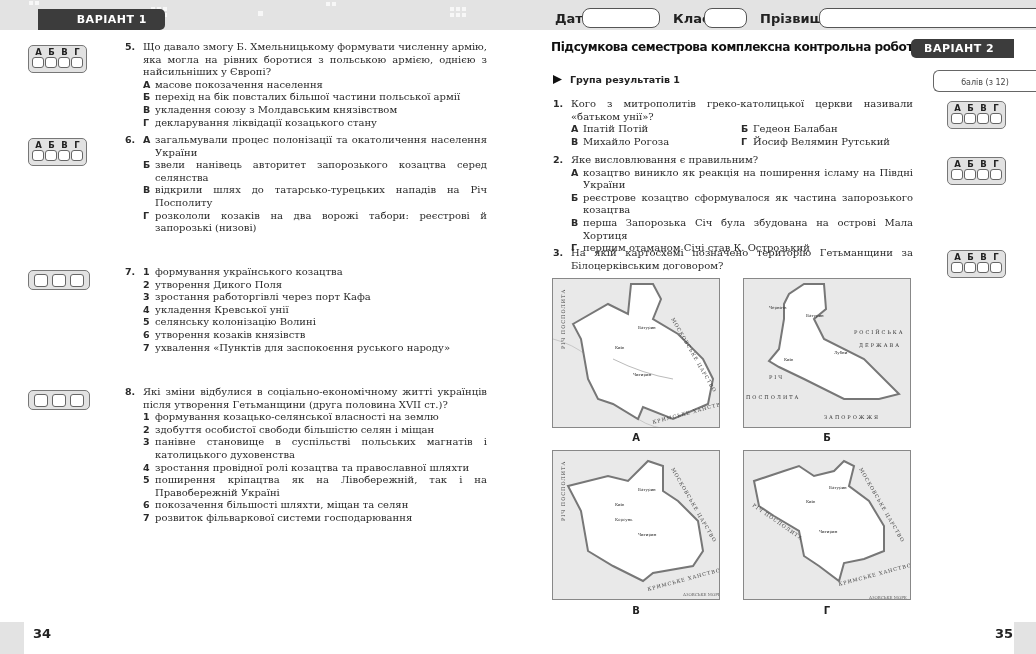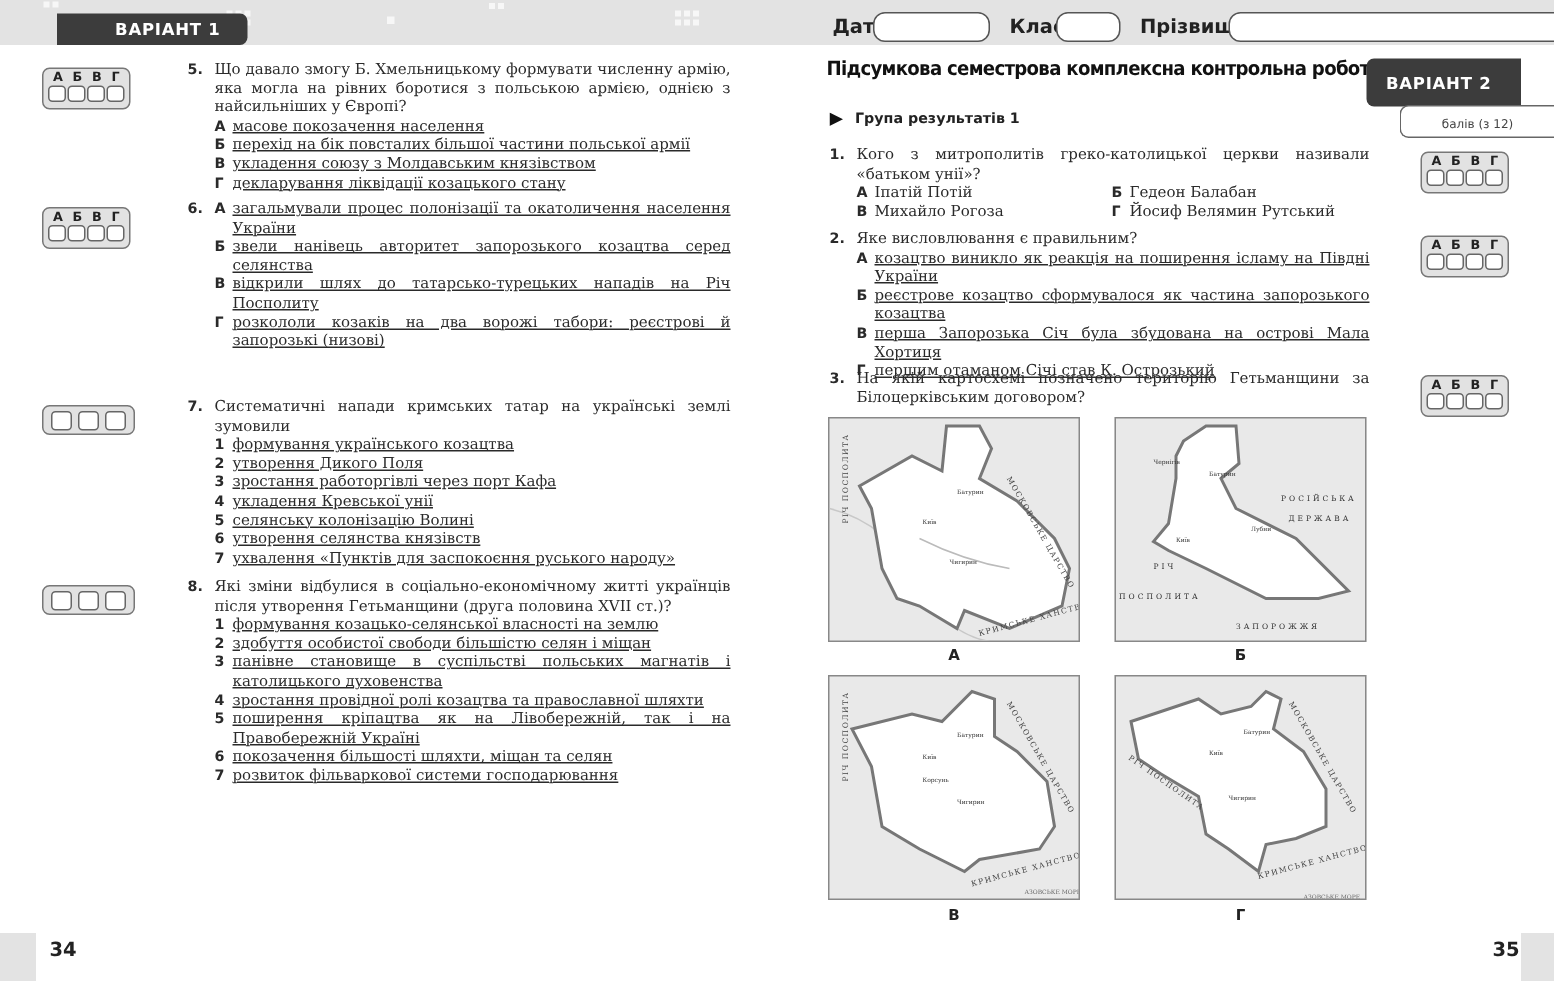--- a/index.html
+++ b/index.html
@@ -7,39 +7,39 @@
   body { position: relative; font-family: "DejaVu Serif", serif; color: #222; }
 
   .topbar { position: absolute; left: 0; top: 0; width: 1036px; height: 30px; background: #e3e3e3; }
   .dots { position: absolute; display: grid; grid-template-columns: repeat(3, 4px); gap: 2px; }
   .dots span { width: 4px; height: 4px; background: #f7f7f7; display: block; }
   .dot-single { position: absolute; width: 5px; height: 5px; background: #f7f7f7; }
 
   .variant-tab { position: absolute; background: #3c3c3c; color: #fff; font-family: "DejaVu Sans", sans-serif;
     font-weight: bold; font-size: 11px; letter-spacing: 0.5px; display: flex; align-items: center; }
   .variant-left { left: 0; top: 9px; width: 127px; height: 21px; border-radius: 0 5px 5px 0; justify-content: flex-end; padding-right: 18px; margin-left: 38px; }
-  .variant-right { left: 911px; top: 39px; width: 103px; height: 32px; border-radius: 5px 0 0 5px; padding-left: 13px; }
+  .variant-right { left: 911px; top: 39px; width: 103px; height: 19px; border-radius: 5px 0 0 5px; padding-left: 13px; }
 
   .hdr-label { position: absolute; top: 11px; font-family: "DejaVu Sans", sans-serif; font-weight: bold; font-size: 13px; color: #222; }
   .hdr-input { position: absolute; top: 8px; height: 20px; background: #fff; border: 1px solid #555; border-radius: 8px; }
 
   .answer-box { position: absolute; background: #e2e2e2; border: 1px solid #777; border-radius: 5px; }
   .answer-box .letters { display: flex; justify-content: space-around; font-family: "DejaVu Sans", sans-serif; font-weight: bold; font-size: 8.5px; color: #222; padding: 1px 3px 0 3px; height: 11px; line-height: 10px; }
   .answer-box .cells { display: flex; gap: 1px; padding: 0 3px; }
   .answer-box .cell { width: 12px; height: 11px; background: #fff; border: 1px solid #666; border-radius: 3px; }
   .answer-box.abvg { width: 59px; height: 28px; }
   .answer-box.three { width: 62px; height: 20px; display: flex; align-items: center; justify-content: space-around; padding: 0 3px; }
   .answer-box.three .cell { width: 14px; height: 13px; }
 
   .q { position: absolute; font-size: 10px; line-height: 12.6px; color: #2a2a2a; }
   .q .qnum { position: absolute; left: 0; top: 0; font-family: "DejaVu Sans", sans-serif; font-weight: bold; font-size: 9.5px; }
   .q .qtext { margin-left: 18px; text-align: justify; }
   .q .opt { margin-left: 18px; display: flex; }
   .q .opt .ol { font-family: "DejaVu Sans", sans-serif; font-weight: bold; font-size: 9.5px; width: 12px; flex: none; }
-  .q .opt .ot { flex: 1; text-align: justify; text-decoration: underline; }
+  .q .opt .ot { flex: 1; text-align: justify; }
   .q .opt2 { margin-left: 18px; display: grid; grid-template-columns: 170px 1fr; }
   .q .opt2 .cellopt { display: flex; }
   .q .opt2 .ol { font-family: "DejaVu Sans", sans-serif; font-weight: bold; font-size: 9.5px; width: 12px; flex: none; }
 
   .page-title { position: absolute; left: 551px; top: 39px; font-family: "DejaVu Sans", sans-serif; font-weight: bold; font-size: 13px; letter-spacing: -0.5px; color: #111; white-space: nowrap; transform: scaleX(0.93); transform-origin: left; }
   .group-label { position: absolute; left: 553px; top: 74px; font-family: "DejaVu Sans", sans-serif; font-weight: bold; font-size: 9.5px; color: #222; display: flex; align-items: center; gap: 8px; }
   .score-box { position: absolute; left: 933px; top: 70px; width: 103px; height: 22px; border: 1px solid #666; border-right: none; border-radius: 6px 0 0 6px; background: #fff; font-family: "DejaVu Sans", sans-serif; font-size: 8px; color: #444; display: flex; align-items: center; justify-content: center; padding-top: 3px; }
 
   .map { position: absolute; width: 168px; height: 150px; background: #e9e9e9; border: 1px solid #888; overflow: hidden; }
   .map svg { position: absolute; left: 0; top: 0; }
@@ -151,21 +151,20 @@
     </div>
 </div>
 
 <div class="answer-box three" style="left:28px;top:270px;">
   <div class="cell"></div>
     <div class="cell"></div>
     <div class="cell"></div>
 </div>
 <div class="q" style="left:125px;top:266px;width:362px;">
   <span class="qnum">7.</span>
-  <div class="qtext">Систематичні напади кримських татар на українські землі зумовили</div>
   <div class="opt">
       <span class="ol">1</span>
       <span class="ot">формування українського козацтва</span>
     </div>
   <div class="opt">
       <span class="ol">2</span>
       <span class="ot">утворення Дикого Поля</span>
     </div>
   <div class="opt">
       <span class="ol">3</span>
@@ -174,21 +173,21 @@
   <div class="opt">
       <span class="ol">4</span>
       <span class="ot">укладення Кревської унії</span>
     </div>
   <div class="opt">
       <span class="ol">5</span>
       <span class="ot">селянську колонізацію Волині</span>
     </div>
   <div class="opt">
       <span class="ol">6</span>
-      <span class="ot">утворення селянства князівств</span>
+      <span class="ot">утворення козаків князівств</span>
     </div>
   <div class="opt">
       <span class="ol">7</span>
       <span class="ot">ухвалення «Пунктів для заспокоєння руського народу»</span>
     </div>
 </div>
 
 <div class="answer-box three" style="left:28px;top:390px;">
   <div class="cell"></div>
     <div class="cell"></div>

